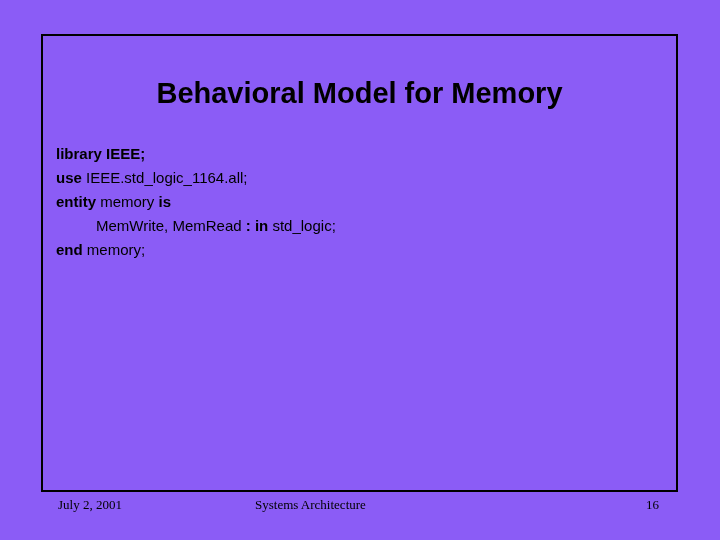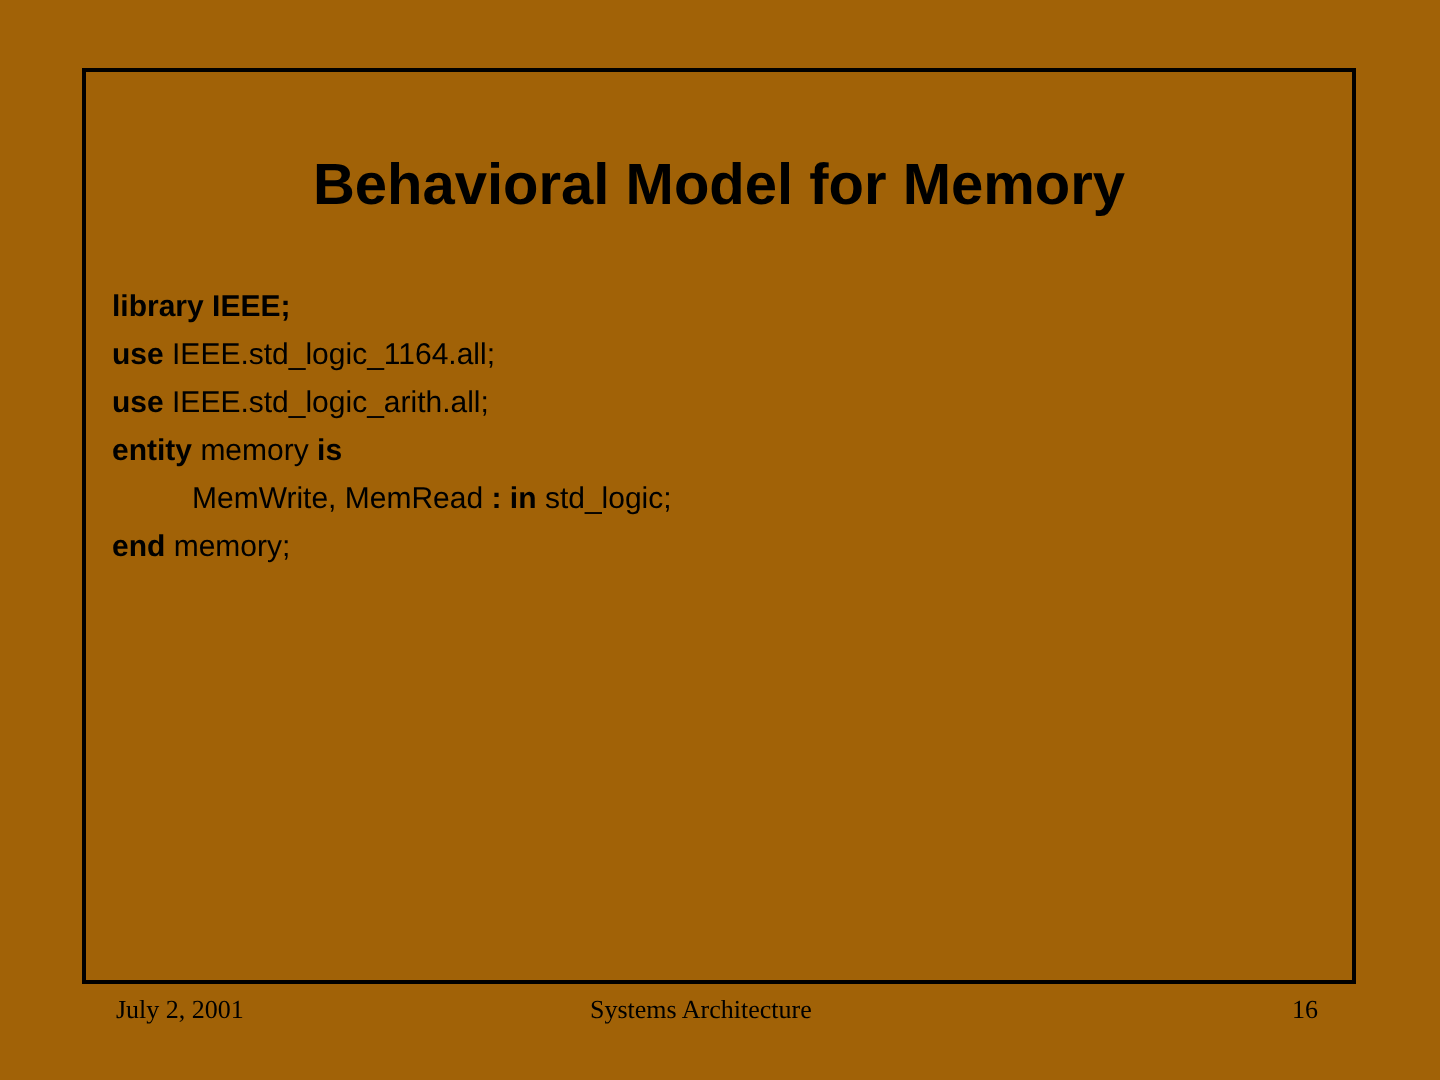--- a/index.html
+++ b/index.html
@@ -13,21 +13,21 @@
     height: 540px;
     overflow: hidden;
     font-family: "Liberation Sans", sans-serif;
     color: #000000;
   }
 
   #slide {
     position: relative;
     width: 720px;
     height: 540px;
-    background: #a16207;
+    background: #8b5cf6;
   }
 
   
   #slide-frame {
     position: absolute;
     left: 41px;
     top: 34px;
     width: 637px;
     height: 458px;
     border: 2px solid #000000;
@@ -93,21 +93,20 @@
     position: absolute;
     left: 17px;
     top: 0;
     white-space: nowrap;
   }
   #footer-center {
     position: absolute;
     left: 214px;
     top: 0;
     white-space: nowrap;
-    margin-left: 40px;
   }
   #footer-page {
     position: absolute;
     right: 19px;
     top: 0;
     text-align: center;
     white-space: nowrap;
   }
 </style>
 </head>
@@ -115,21 +114,20 @@
 
 <div id="slide">
 
   <div id="slide-frame"></div>
 
   <div id="slide-title">Behavioral Model for Memory</div>
 
   <div id="code-block">
       <div class="code-line"><span class="kw">library IEEE;</span></div>
       <div class="code-line"><span class="kw">use </span><span class="pl">IEEE.std_logic_1164.all;</span></div>
-      <div class="code-line"><span class="kw">use </span><span class="pl">IEEE.std_logic_arith.all;</span></div>
       <div class="code-line"><span class="kw">entity </span><span class="pl">memory </span><span class="kw">is</span></div>
       <div class="code-line indent"><span class="pl">MemWrite, MemRead </span><span class="kw">: in </span><span class="pl">std_logic;</span></div>
       <div class="code-line"><span class="kw">end </span><span class="pl">memory;</span></div>
     </div>
 
   <div id="footer">
     <div id="footer-date">July 2, 2001</div>
     <div id="footer-center">Systems Architecture</div>
     <div id="footer-page">16</div>
   </div>

